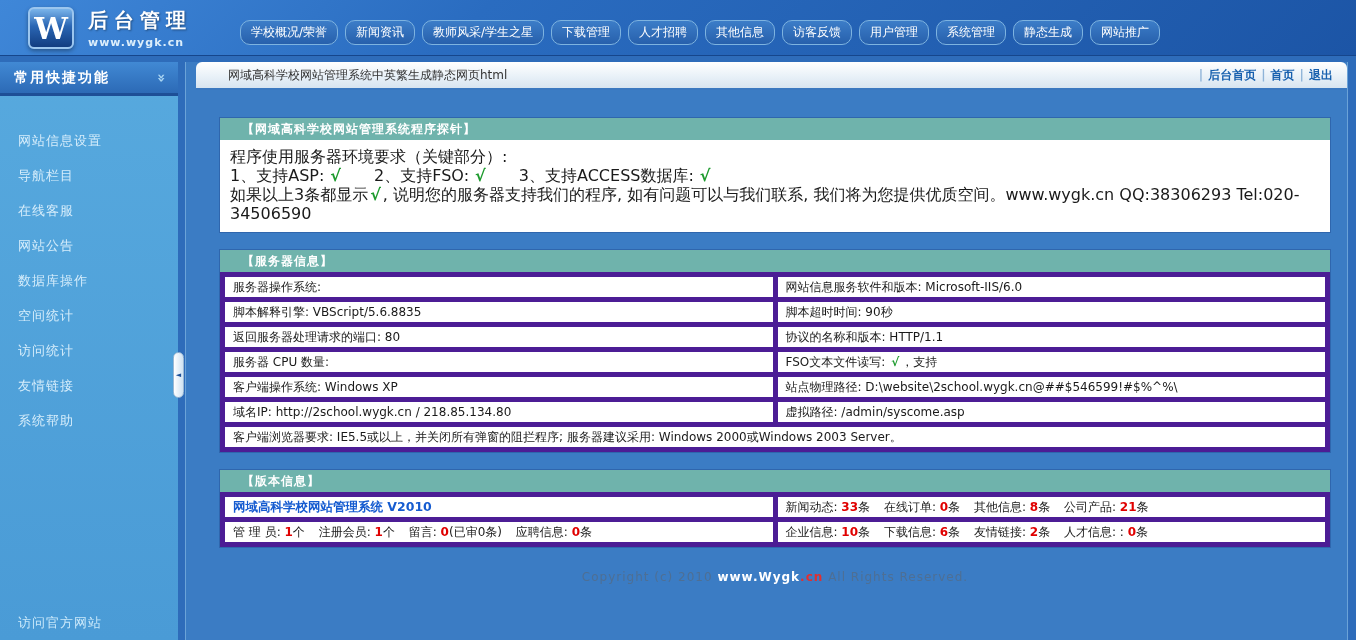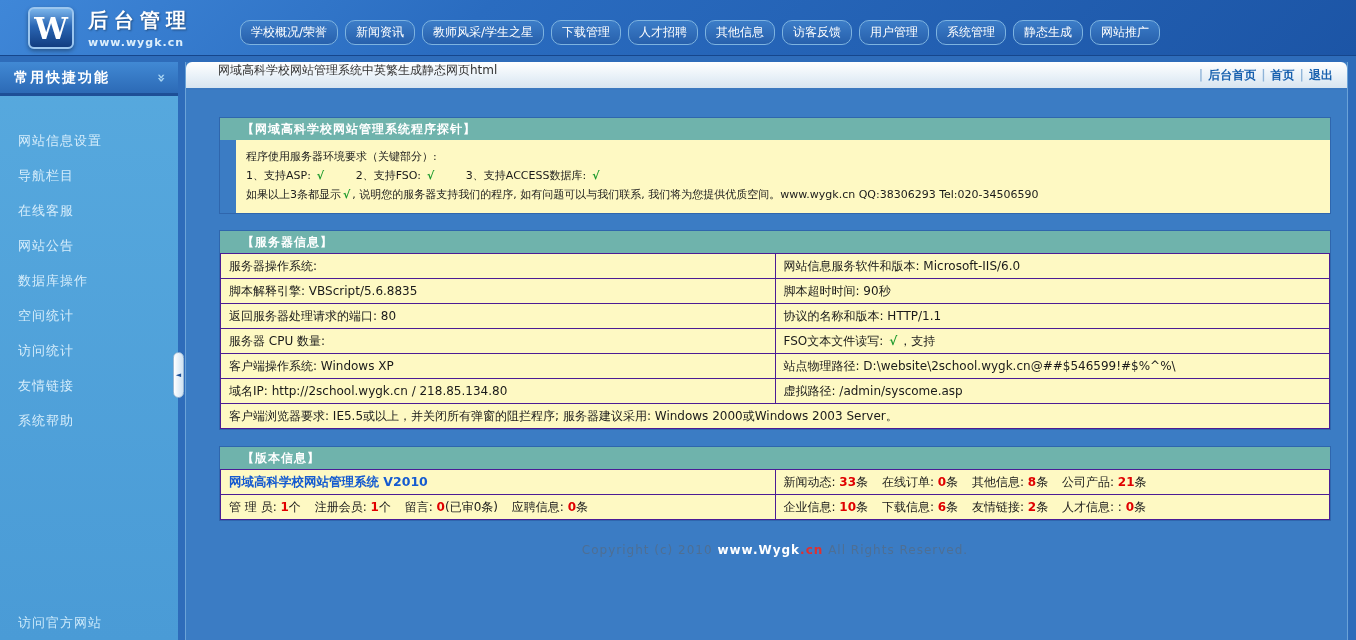--- a/index.html
+++ b/index.html
@@ -47,42 +47,42 @@
     border-radius:6px; cursor:pointer; display:flex; align-items:center;
     justify-content:center; color:#1c4f97; font-size:7px; z-index:5; }
 
   
   .main { position:absolute; top:62px; left:185px; width:1163px; bottom:0;
     border-left:1px solid #6ba3d8; border-right:1px solid #6ba3d8;
     background:#3b7cc4; }
   .topbar { height:28px; border-radius:6px 6px 0 0;
     background:linear-gradient(180deg,#ffffff 0%,#e9f1f8 55%,#d7e4f0 100%);
     border-bottom:2px solid #3a78c0;
-    display:flex; justify-content:space-between; padding:0 14px 0 32px; }
+    display:flex; align-items:center; justify-content:space-between; padding:0 14px 0 32px;margin-left:10px; }
   .topbar .crumb { color:#333; font-size:12px; }
   .toplinks { display:flex; align-items:center; gap:5px; }
   .toplinks .sep { color:#8fb4d8; font-weight:bold; font-size:12px; }
   .toplinks .lnk { color:#1760ae; font-size:12px; font-weight:bold; cursor:pointer; }
 
   .content { padding:27px 16px 0 33px; }
 
   .box { margin-bottom:16px; border:1px solid #2f66ad; }
   .box-head { height:22px; line-height:22px; background:#6fb3ac;
     color:#fff; font-size:12px; font-weight:bold; padding-left:22px; letter-spacing:1px; }
-  .box-body { background:#fef9c3; color:#1a1a1a; font-size:11px;margin-left:16px; }
+  .box-body { background:#ffffff; color:#1a1a1a; font-size:16px; }
 
   .probe-body { padding:7px 10px 9px; line-height:19px; }
   .probe-req span.lbl { margin-right:4px; }
   .probe-req .grp { margin-right:26px; }
 
   .ck { color:#1e9b2e; font-weight:bold; font-style:italic; padding:0 2px; }
   .xmark { color:#e00000; font-weight:bold; padding:0 2px; }
 
   table.grid { width:100%; border-collapse:collapse; }
-  table.grid td { background:#fef9c3; border:1px solid #4c1d95;
+  table.grid td { background:#ffffff; border:5px solid #4c1d95;
     height:25px; padding:0 6px 0 8px; font-size:12px; color:#1a1a1a; white-space:nowrap; overflow:hidden; }
   table.grid td.half { width:50%; }
 
   .prod-link { color:#155bd0; font-weight:bold; cursor:pointer; font-size:12.5px; }
   .num { color:#e00000; font-weight:bold; font-style:normal; }
   .seg { margin-right:10px; }
 
   .footer { text-align:center; margin-top:22px; color:#4e6f94; font-size:12px;
     letter-spacing:1px; }
   .footer .brand-w { color:#ffffff; font-weight:bold; }

